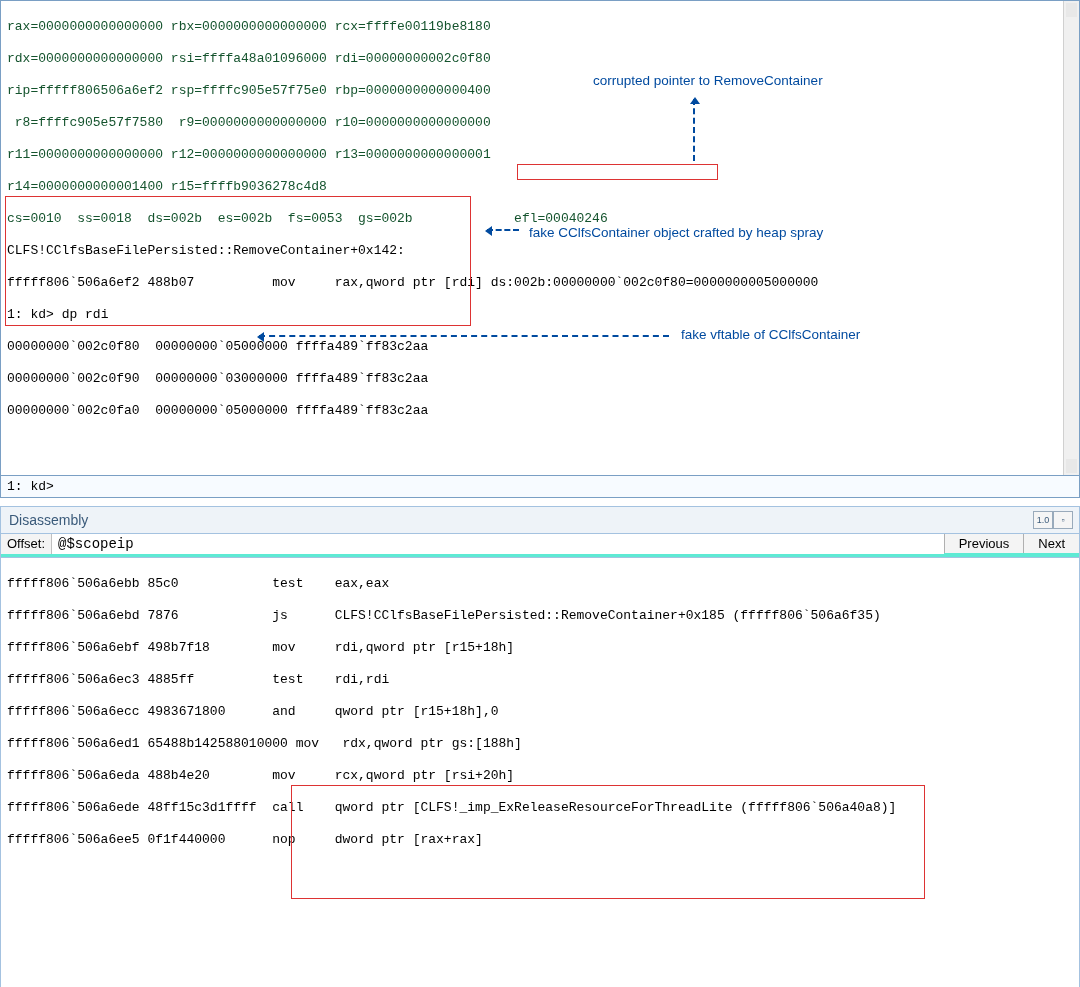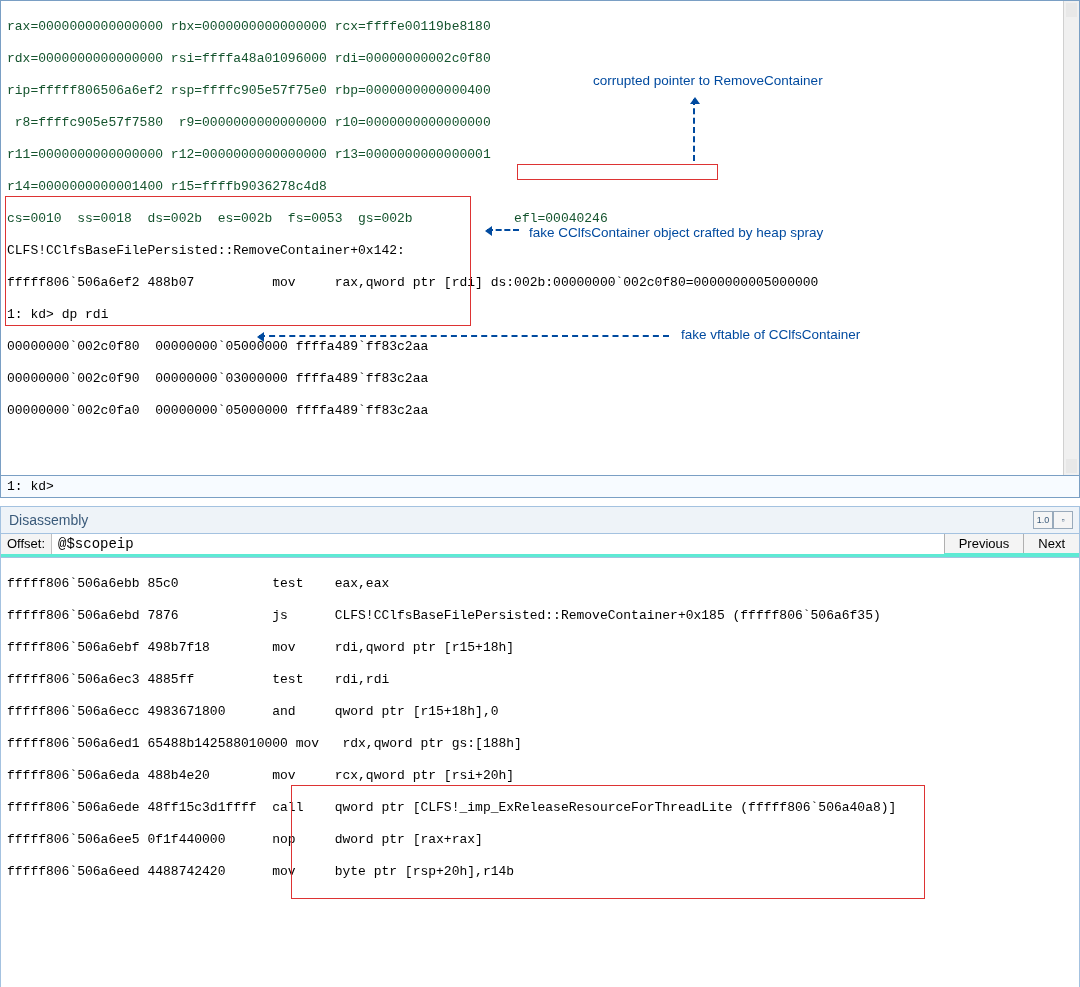--- a/index.html
+++ b/index.html
@@ -244,21 +244,20 @@
 <div class="disasm-body">
 <span class="line">fffff806`506a6ebb 85c0            test    eax,eax</span>
 <span class="line">fffff806`506a6ebd 7876            js      CLFS!CClfsBaseFilePersisted::RemoveContainer+0x185 (fffff806`506a6f35)</span>
 <span class="line">fffff806`506a6ebf 498b7f18        mov     rdi,qword ptr [r15+18h]</span>
 <span class="line">fffff806`506a6ec3 4885ff          test    rdi,rdi</span>
 <span class="line">fffff806`506a6ecc 4983671800      and     qword ptr [r15+18h],0</span>
 <span class="line">fffff806`506a6ed1 65488b142588010000 mov   rdx,qword ptr gs:[188h]</span>
 <span class="line">fffff806`506a6eda 488b4e20        mov     rcx,qword ptr [rsi+20h]</span>
 <span class="line">fffff806`506a6ede 48ff15c3d1ffff  call    qword ptr [CLFS!_imp_ExReleaseResourceForThreadLite (fffff806`506a40a8)]</span>
 <span class="line">fffff806`506a6ee5 0f1f440000      nop     dword ptr [rax+rax]</span>
-<span class="line">fffff806`506a6eed 4488742420      mov     byte ptr [rsp+20h],r14b</span>
 
 
 
 
 
 
 
 
 
 

